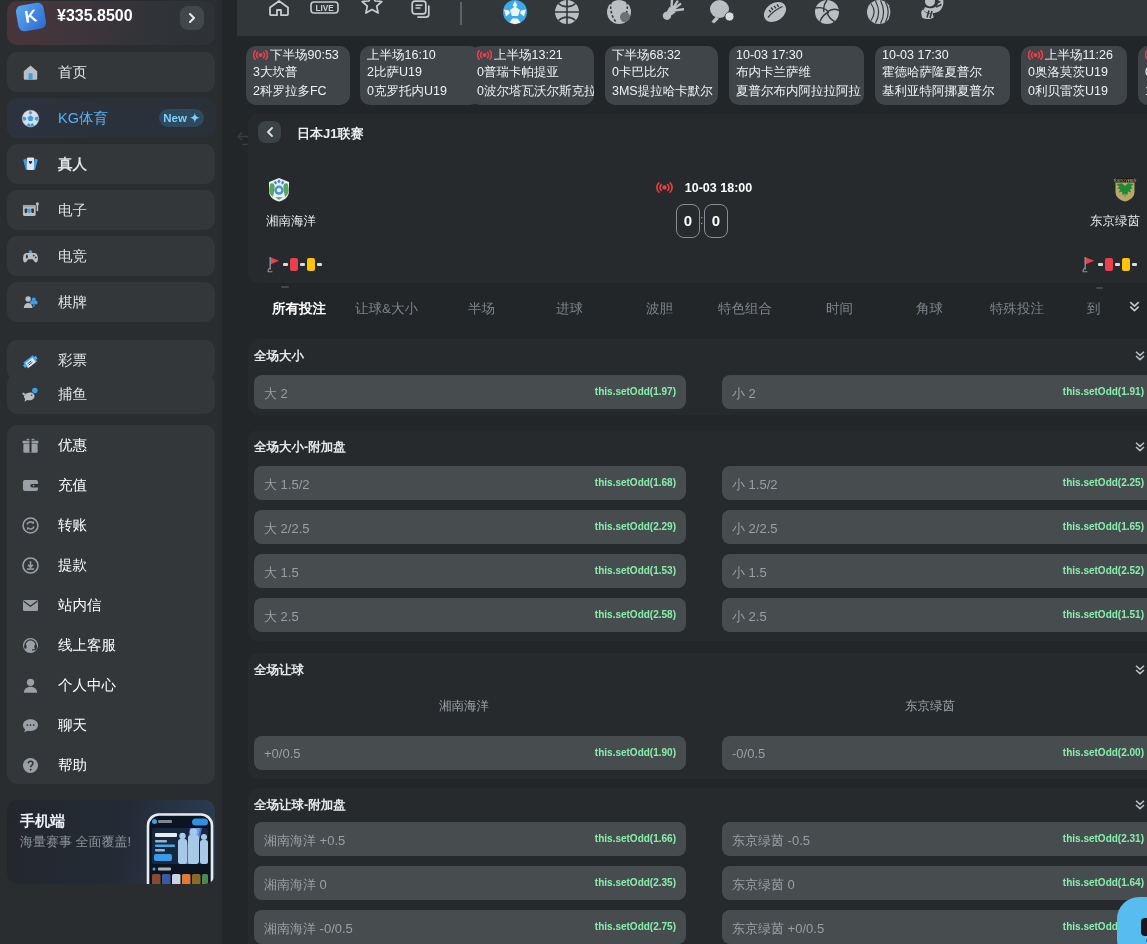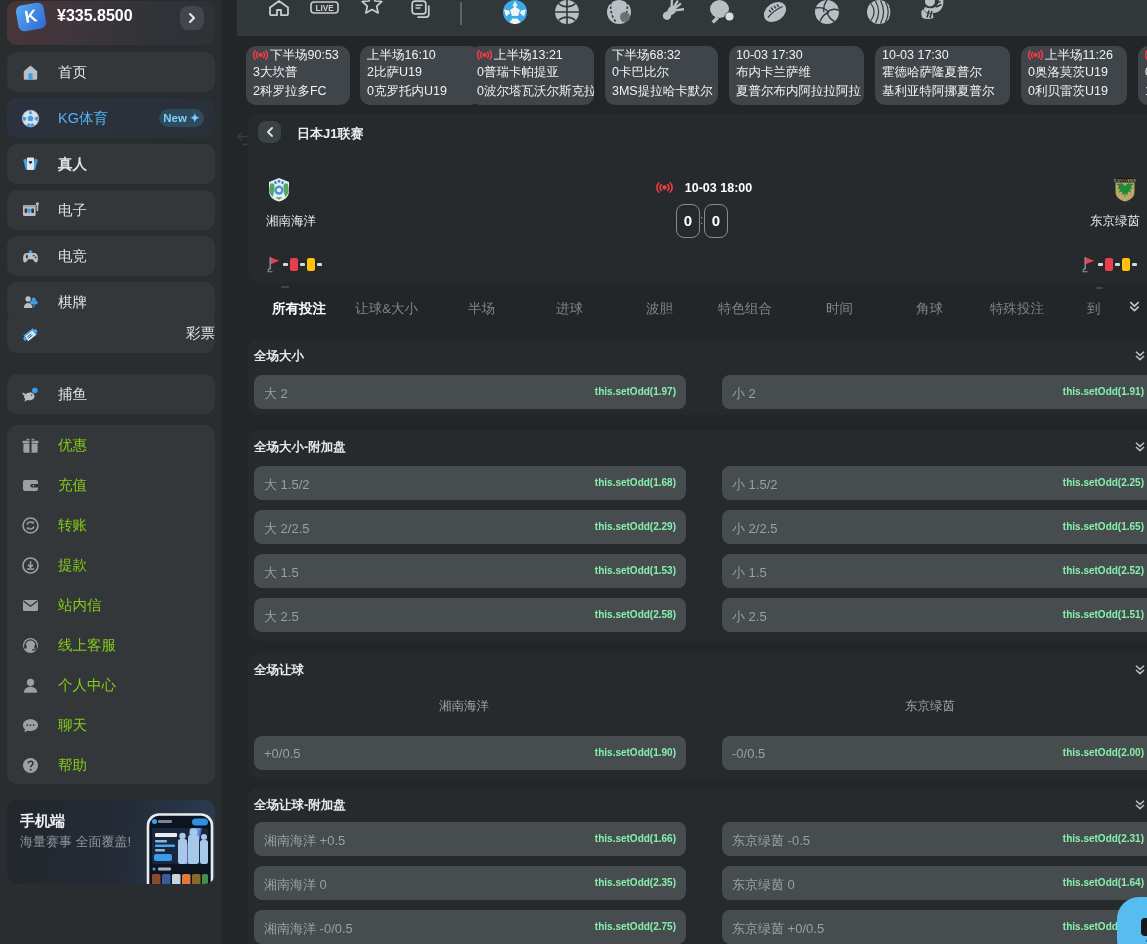--- a/index.html
+++ b/index.html
@@ -18,21 +18,21 @@
 #wallet .go { position:absolute; right:11px; top:5px; width:24px; height:24px; border-radius:8px;
   background:#42474c; display:flex; align-items:center; justify-content:center; }
 .menu-item { position:absolute; left:7px; width:208px; height:40px; border-radius:10px;
   background:#33373a; display:flex; align-items:center; }
 .menu-item .ic { width:19px; height:19px; margin-left:14px; }
 .menu-item .lb { color:#e0e3e5; font-size:14.5px; margin-left:18px; }
 .menu-item.active { background:linear-gradient(90deg,#2c333e,#2a3038); }
 #grp { position:absolute; left:7px; top:425px; width:208px; height:359px; border-radius:10px; background:#33373a; }
 .grow { height:40px; display:flex; align-items:center; }
 .grow .ic { width:19px; height:19px; margin-left:14px; }
-.grow .lb { color:#84cc16; font-size:14.5px; margin-left:18px; }
+.grow .lb { color:#ffffff; font-size:14.5px; margin-left:18px; }
 #promo { position:absolute; left:7px; top:800px; width:208px; height:84px; border-radius:10px;
   background:linear-gradient(100deg,#23272c 0%,#242b36 55%,#2b3d55 100%); overflow:hidden; }
 #promo .t1 { position:absolute; left:13px; top:12px; color:#eef1f3; font-size:15px; font-weight:bold; }
 #promo .t2 { position:absolute; left:13px; top:33px; color:#8d959c; font-size:13px; }
 
 
 #topbar { position:absolute; left:237px; top:0; width:910px; height:36px; background:#32373a; overflow:hidden; }
 
 
 .mcard { position:absolute; top:46px; height:59px; background:#40454a; border-radius:10px;
@@ -133,21 +133,21 @@
     <svg class="ic" viewBox="0 0 24 24">
         <circle cx="9" cy="7.5" r="3.4" fill="#b9bfc5"></circle>
         <path d="M3.5 19c0-4 2.4-6.5 5.5-6.5s5.5 2.5 5.5 6.5z" fill="#b9bfc5"></path>
         <circle cx="16.2" cy="8.2" r="2.5" fill="#3da0ec"></circle>
         <circle cx="13.9" cy="12" r="2.5" fill="#3da0ec"></circle>
         <circle cx="18.5" cy="12" r="2.5" fill="#3da0ec"></circle>
         <rect x="15.5" y="12.5" width="1.5" height="5" fill="#3da0ec"></rect>
       </svg>
     <div class="lb">棋牌</div>
   </div>
-  <div class="menu-item" style="top:313px;justify-content:space-between;">
+  <div class="menu-item" style="top:340px;">
     <svg class="ic" viewBox="0 0 24 24">
         <path d="M3 14.5l12-9 1.5 2 2-1.5 2.5 3.5-2 1.5 1.5 2-12 9-1.5-2-2 1.5L2.5 18l2-1.5z" fill="#4aa9ef"></path>
         <path d="M5.5 15.5l9-7 4 5.5-9 7z" fill="#e8edf1"></path>
         <path d="M8 16.5l5-4M9.5 18l5-4" stroke="#23272b" stroke-width="1.1"></path>
       </svg>
     <div class="lb">彩票</div>
   </div>
   <div class="menu-item" style="top:374px;">
     <svg class="ic" viewBox="0 0 24 24">
         <circle cx="17.5" cy="7" r="3.5" fill="#3da0ec"></circle>

